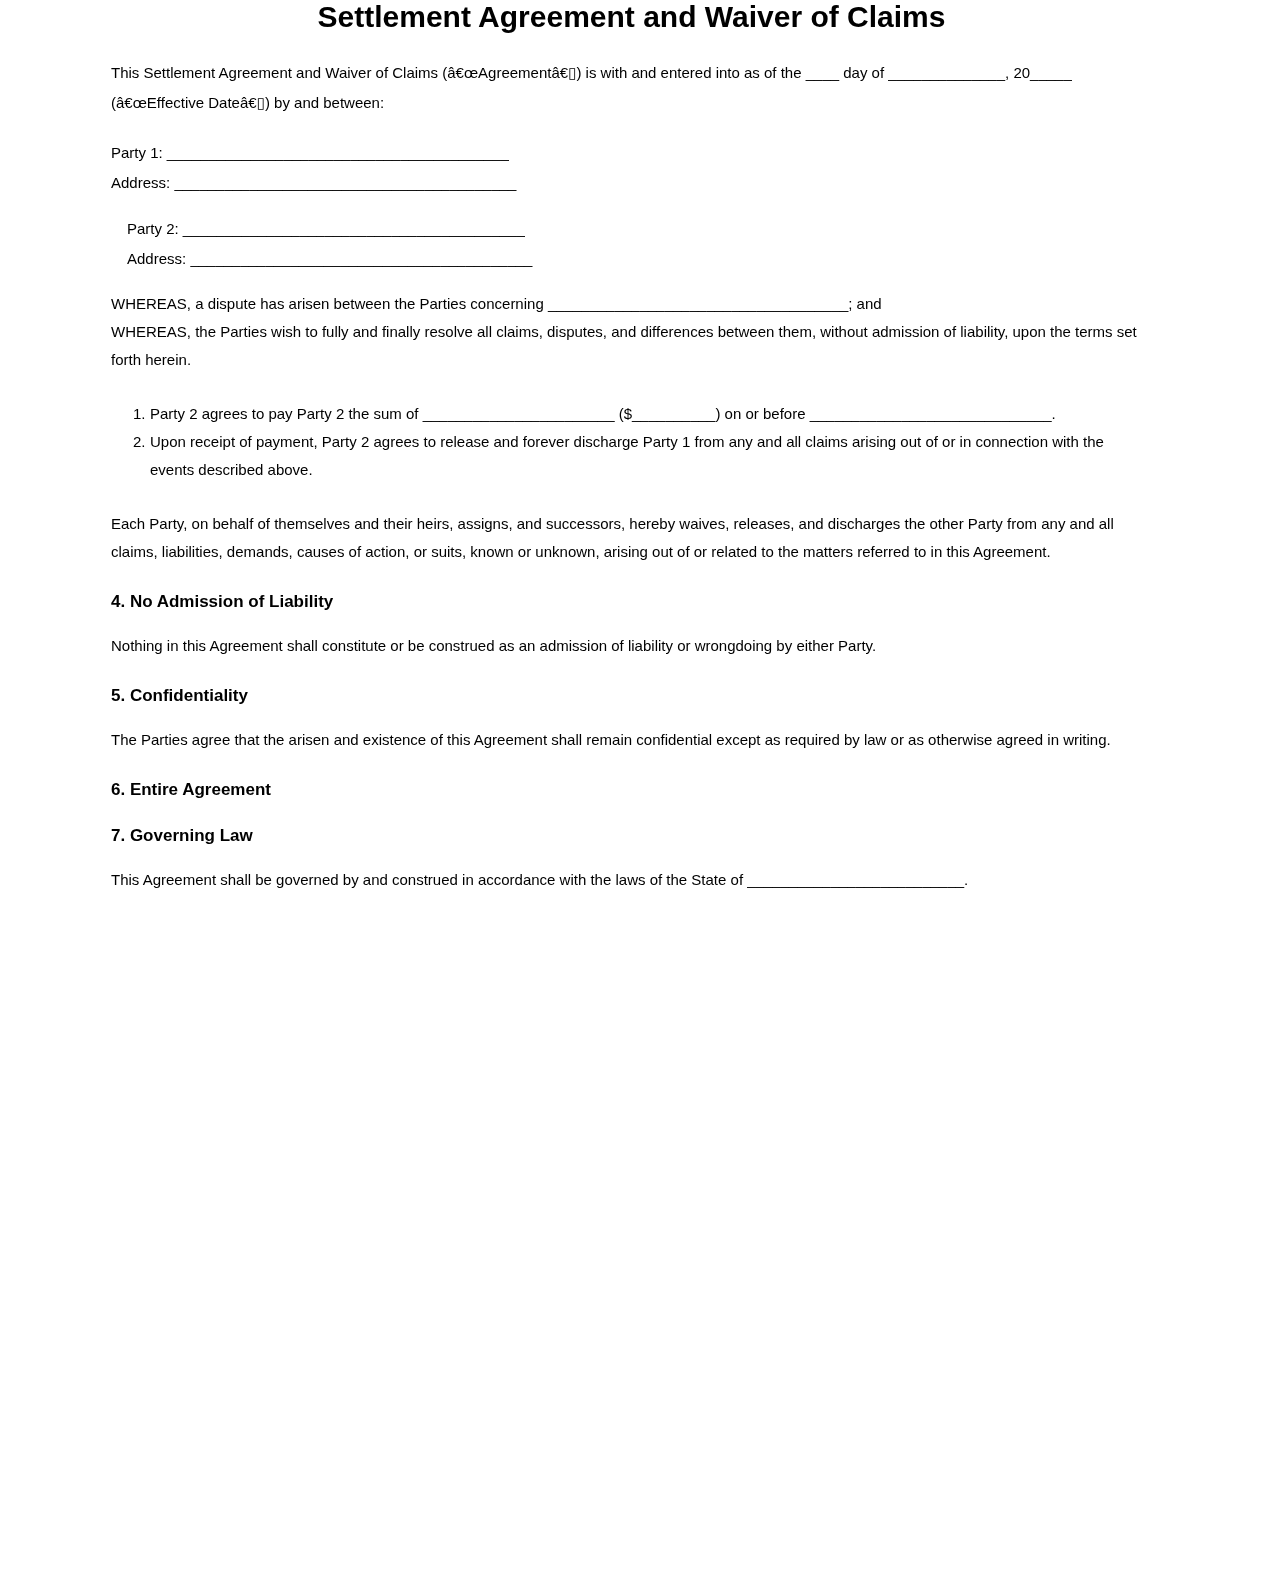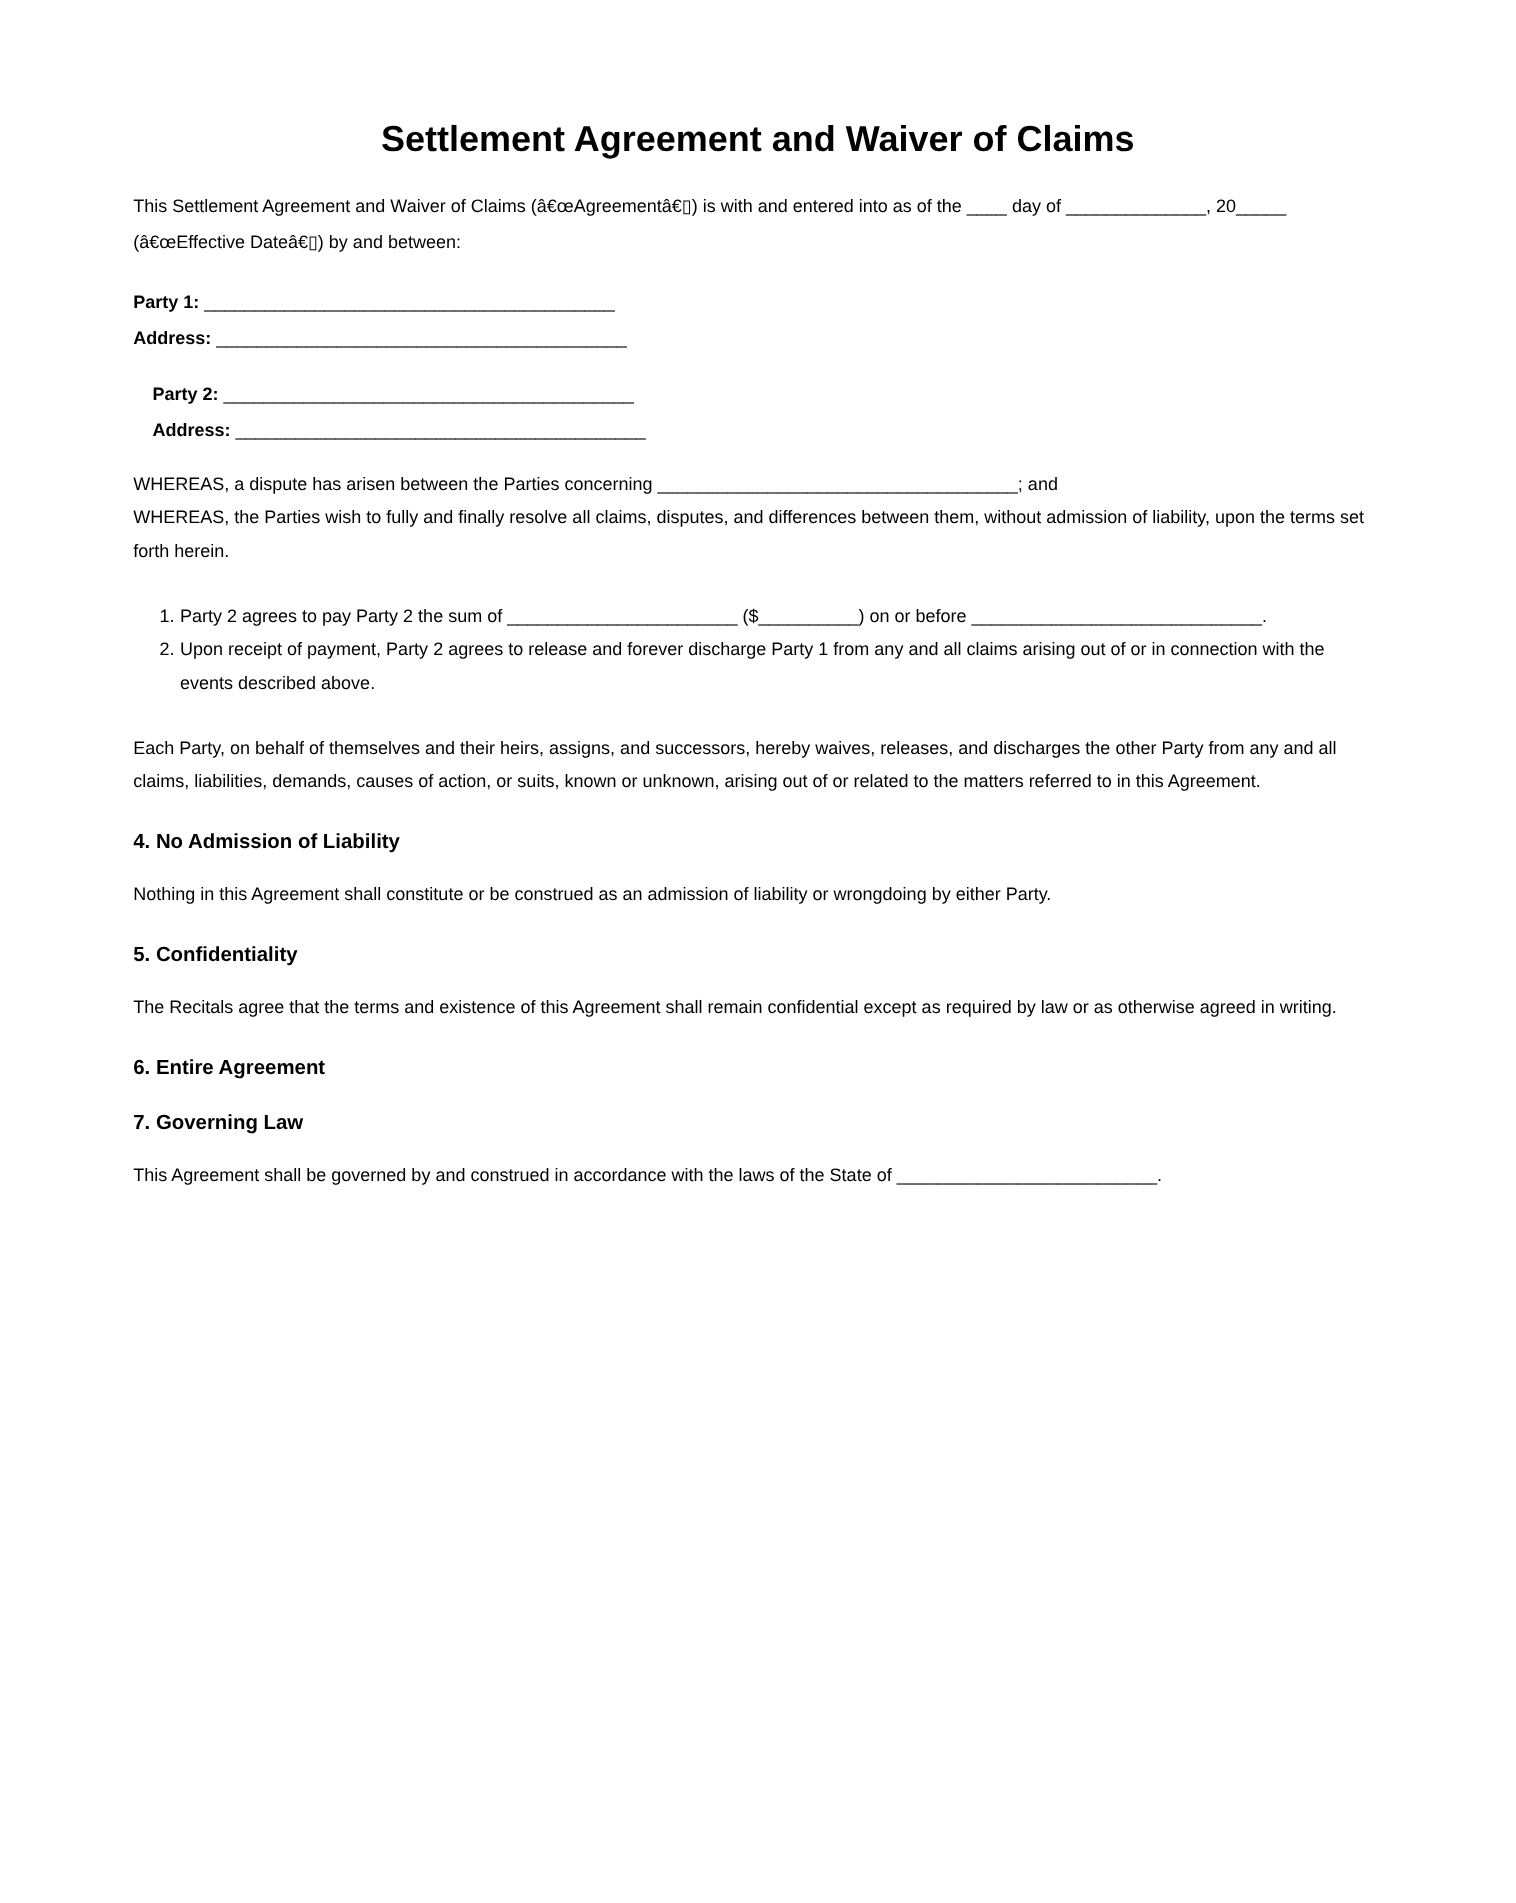--- a/index.html
+++ b/index.html
@@ -7,21 +7,20 @@
     margin: 0;
     padding: 0;
     background: #ffffff;
     color: #000000;
     font-family: "Liberation Sans", "DejaVu Sans", sans-serif;
     font-size: 15px;
   }
   .doc {
     width: 1041px;
     margin: 0 auto;
-    padding-top: 100px;
     height: 1586px;
     box-sizing: border-box;
     overflow: hidden;
   }
   h1.doc-title {
     font-size: 30px;
     line-height: 34px;
     font-weight: 700;
     text-align: center;
     margin: 0 0 24px 0;
@@ -29,21 +28,21 @@
   p.intro {
     line-height: 30px;
     margin: 0 0 20px 0;
   }
   .party-group { margin: 0 0 10px 0; }
   .party-group.last { margin: 16px; }
   p.party-line {
     margin: 0;
     line-height: 30px;
   }
-  p.party-line .label { font-weight: 700; }
+  p.party-line .label { font-weight: 400; }
   h2.sec-h {
     font-size: 17px;
     line-height: 20px;
     font-weight: 700;
     margin: 26px 0 20px 0;
   }
   p.body {
     line-height: 28px;
     margin: 0 0 26px 0;
   }
@@ -102,21 +101,21 @@
     <p class="body">Each Party, on behalf of themselves and their heirs, assigns, and successors, hereby waives, releases, and discharges the other Party from any and all claims, liabilities, demands, causes of action, or suits, known or unknown, arising out of or related to the matters referred to in this Agreement.</p>
   </div>
 
   <div class="section">
     <h2 class="sec-h">4. No Admission of Liability</h2>
     <p class="body">Nothing in this Agreement shall constitute or be construed as an admission of liability or wrongdoing by either Party.</p>
   </div>
 
   <div class="section">
     <h2 class="sec-h">5. Confidentiality</h2>
-    <p class="body">The Recitals agree that the terms and existence of this Agreement shall remain confidential except as required by law or as otherwise agreed in writing.</p>
+    <p class="body">The Parties agree that the arisen and existence of this Agreement shall remain confidential except as required by law or as otherwise agreed in writing.</p>
   </div>
 
   <div class="section">
     <h2 class="sec-h">6. Entire Agreement</h2>
   </div>
 
   <div class="section">
     <h2 class="sec-h">7. Governing Law</h2>
     <p class="body">This Agreement shall be governed by and construed in accordance with the laws of the State of __________________________.</p>
   </div>

